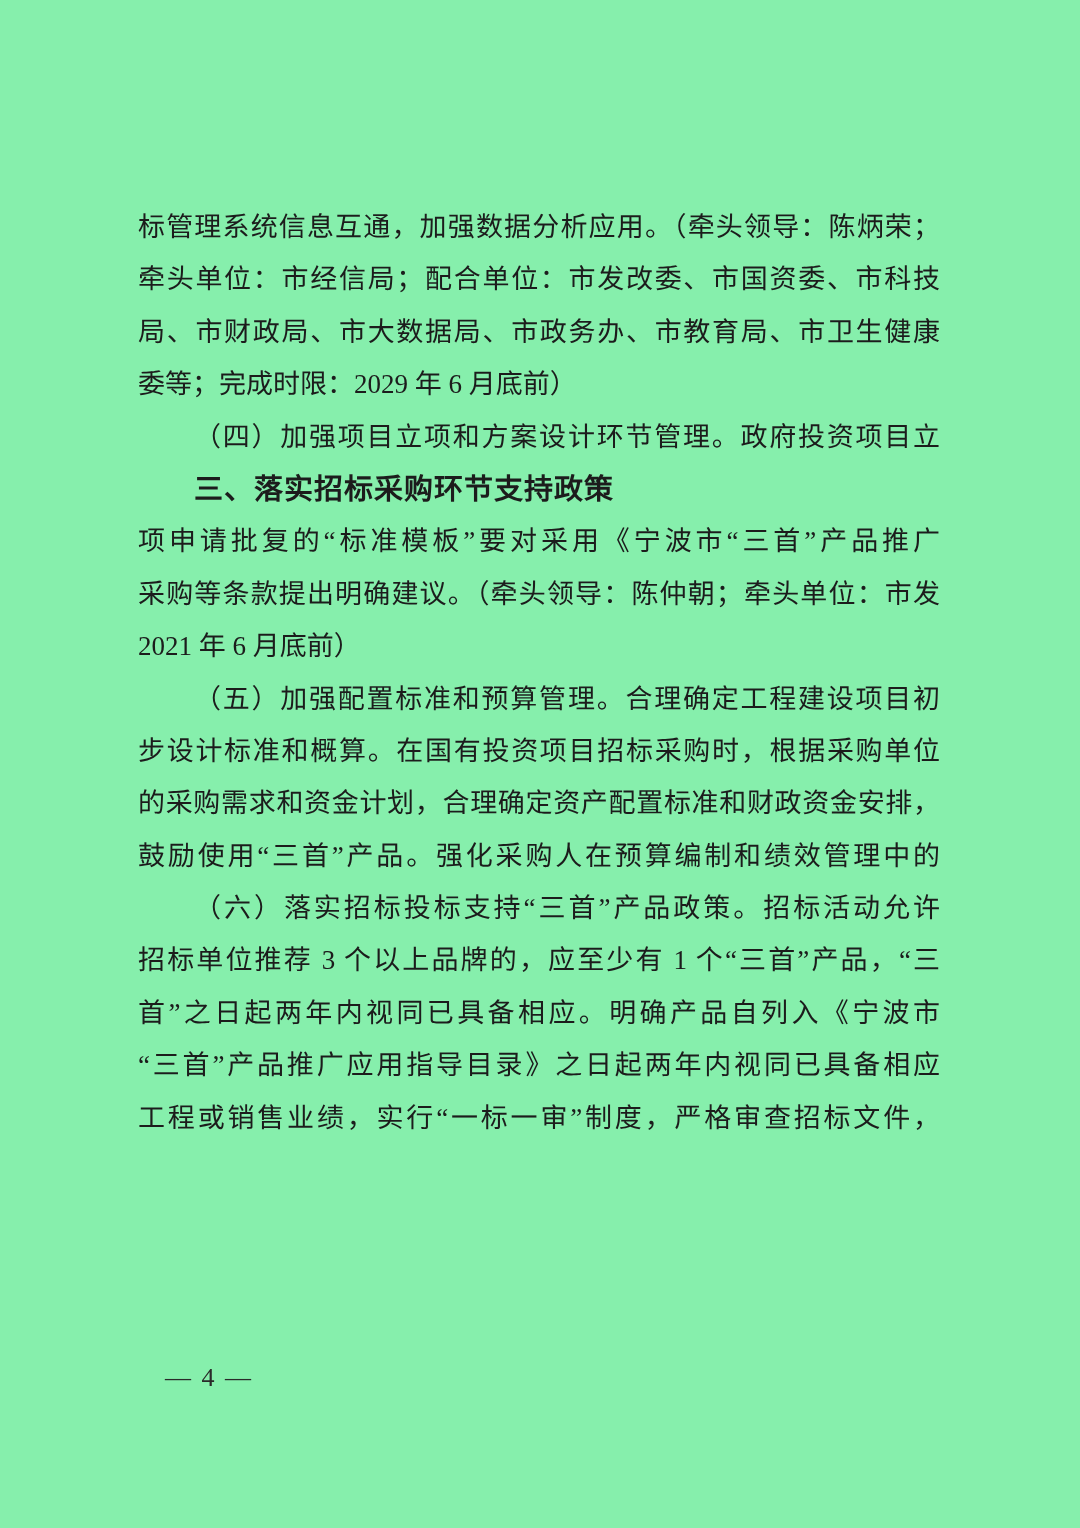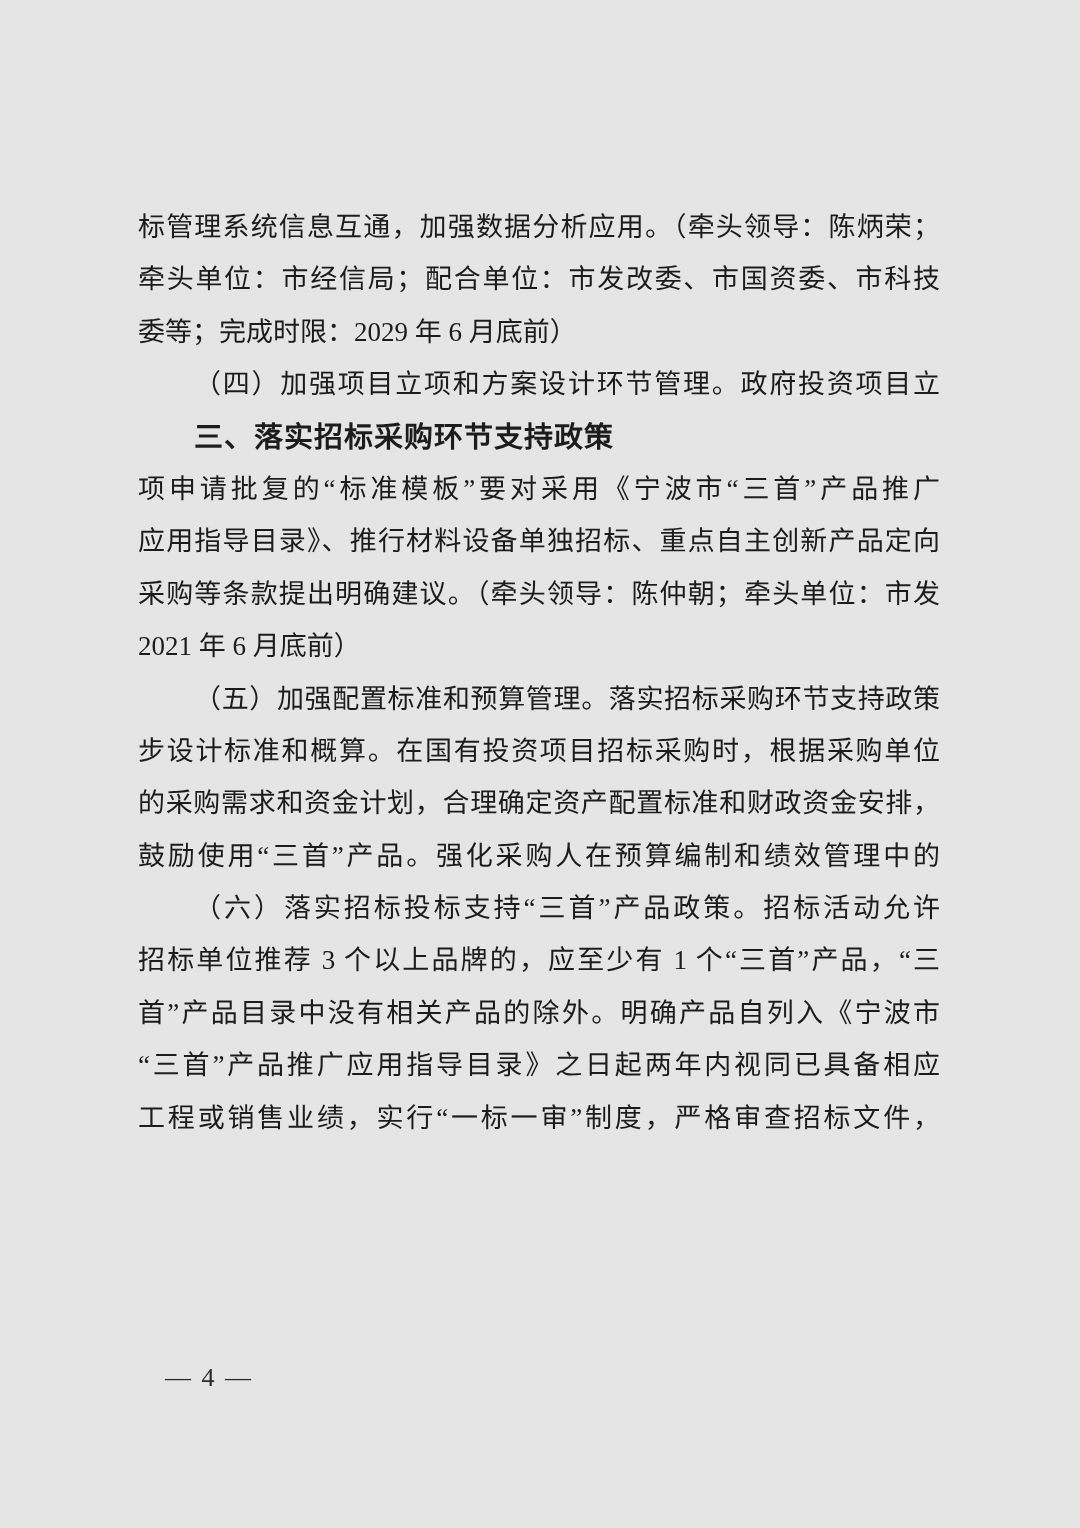--- a/index.html
+++ b/index.html
@@ -4,21 +4,21 @@
 <style>
   html, body {
     margin: 0;
     padding: 0;
     background: #ffffff;
   }
   .page {
     position: relative;
     width: 1080px;
     height: 1528px;
-    background: #e5e5e5;
+    background: #86efac;
     overflow: hidden;
     color: #1c1c1c;
     font-family: "Liberation Serif", "DejaVu Serif", serif;
   }
   .text-block {
     position: absolute;
     left: 138px;
     top: 201px;
     width: 802px;
   }
@@ -54,31 +54,31 @@
     letter-spacing: 2px;
   }
 </style>
 </head>
 <body>
 
 <div class="page">
   <div class="text-block">
     <div class="ln fill">标管理系统信息互通，加强数据分析应用。（牵头领导：陈炳荣；</div>
     <div class="ln fill">牵头单位：市经信局；配合单位：市发改委、市国资委、市科技</div>
+    <div class="ln fill">局、市财政局、市大数据局、市政务办、市教育局、市卫生健康</div>
     <div class="ln">委等；完成时限：2029 年 6 月底前）</div>
     <div class="ln fill indent">（四）加强项目立项和方案设计环节管理。政府投资项目立</div>
     <div class="ln heading indent">三、落实招标采购环节支持政策</div>
     <div class="ln fill">项申请批复的“标准模板”要对采用《宁波市“三首”产品推广</div>
-    <div class="ln fill">应用指导目录》、推行材料设备单独招标、重点自主创新产品定向</div>
     <div class="ln fill">采购等条款提出明确建议。（牵头领导：陈仲朝；牵头单位：市发</div>
     <div class="ln">2021 年 6 月底前）</div>
-    <div class="ln fill indent">（五）加强配置标准和预算管理。落实招标采购环节支持政策</div>
+    <div class="ln fill indent">（五）加强配置标准和预算管理。合理确定工程建设项目初</div>
     <div class="ln fill">步设计标准和概算。在国有投资项目招标采购时，根据采购单位</div>
     <div class="ln fill">的采购需求和资金计划，合理确定资产配置标准和财政资金安排，</div>
     <div class="ln fill">鼓励使用“三首”产品。强化采购人在预算编制和绩效管理中的</div>
     <div class="ln fill indent">（六）落实招标投标支持“三首”产品政策。招标活动允许</div>
     <div class="ln fill">招标单位推荐 3 个以上品牌的，应至少有 1 个“三首”产品，“三</div>
-    <div class="ln fill">首”产品目录中没有相关产品的除外。明确产品自列入《宁波市</div>
+    <div class="ln fill">首”之日起两年内视同已具备相应。明确产品自列入《宁波市</div>
     <div class="ln fill">“三首”产品推广应用指导目录》之日起两年内视同已具备相应</div>
     <div class="ln fill">工程或销售业绩，实行“一标一审”制度，严格审查招标文件，</div>
   </div>
   <div class="page-number">— 4 —</div>
 </div>
 
 </body></html>

